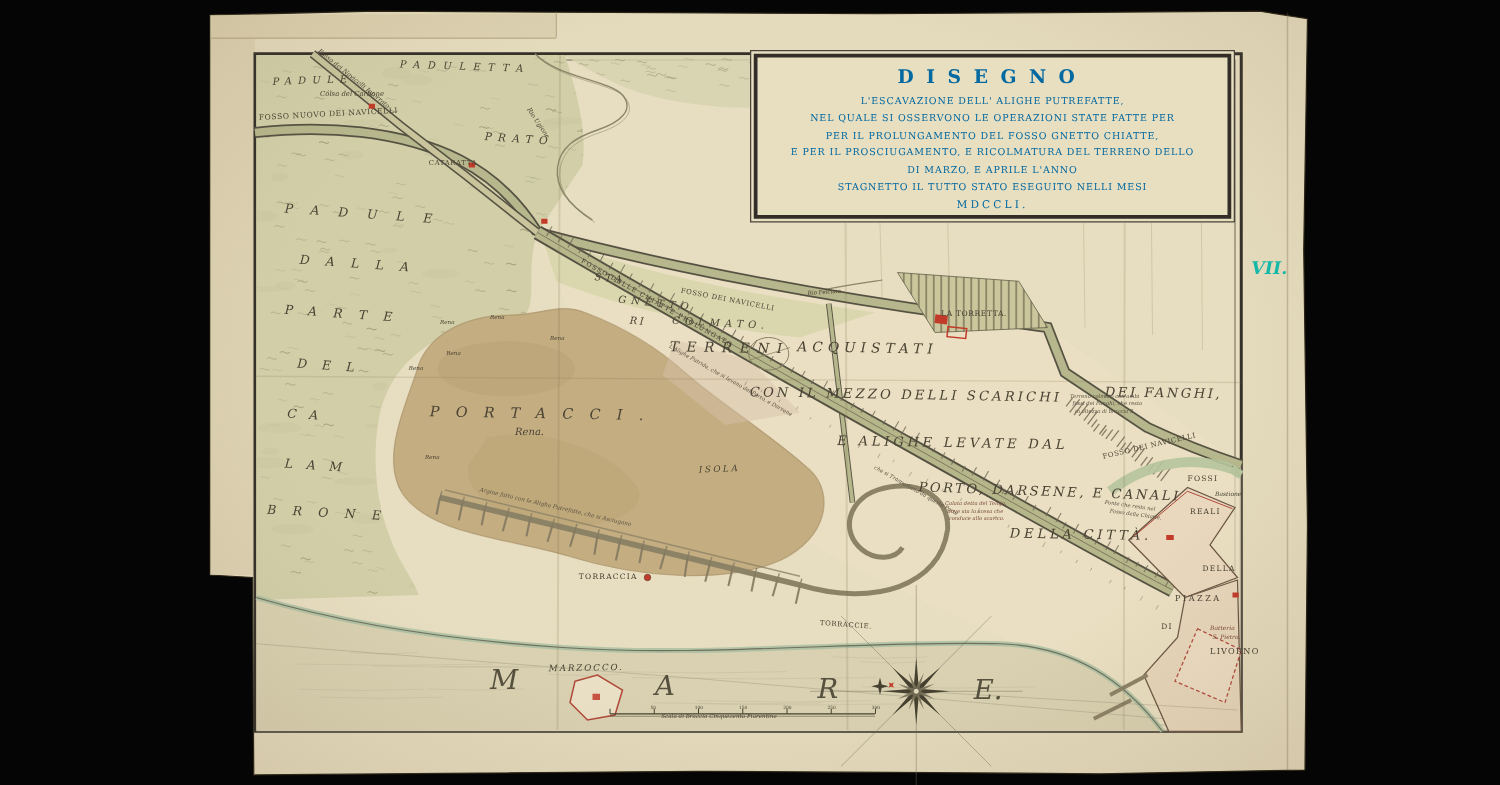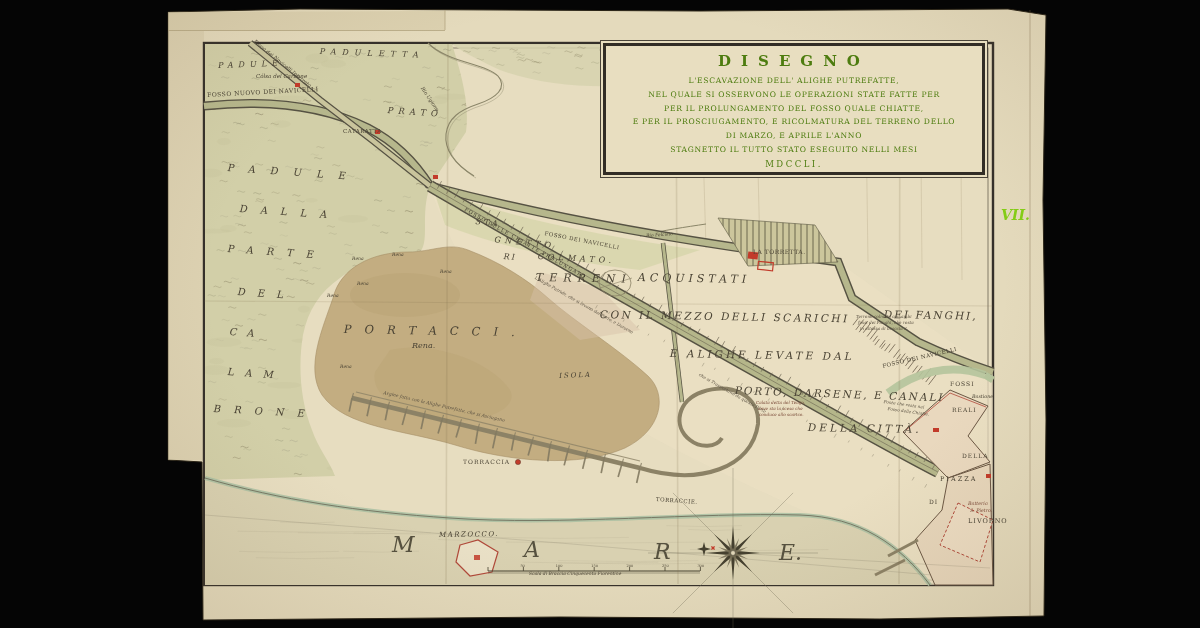--- a/index.html
+++ b/index.html
@@ -5,21 +5,21 @@
   html,body{margin:0;padding:0;background:#000;}
   .stage{position:relative;width:1200px;height:628px;background:#050505;overflow:hidden;
          font-family:"DejaVu Serif","Liberation Serif",serif;
          --ink:#4a4334; --red:#c23b2a; --paper:#e4dabc; --canal:#b5b68a; --canal-edge:#565243;}
   svg.map{position:absolute;left:0;top:0;}
   #labels{position:absolute;left:0;top:0;width:1200px;height:628px;pointer-events:none;}
   .lbl{position:absolute;white-space:nowrap;color:var(--ink);transform-origin:0 0;line-height:1;}
   .cartouche{position:absolute;left:600px;top:40px;width:388px;height:138px;
              background:#e8dec0;border:1px solid #4a443a;box-sizing:border-box;}
   .cart-inner{margin:2px;border:3px solid #322d26;height:calc(100% - 4px);box-sizing:border-box;
-              padding:4px 4px;text-align:center;color:#4d7c0f;}
+              padding:4px 4px;text-align:center;color:#0369a1;}
   .cart-title{font-size:15px;letter-spacing:10px;font-weight:600;margin:2px 0 4px 0;}
   .cart-line{font-size:7.6px;letter-spacing:.7px;line-height:1.82;}
   .cart-line.year{font-size:8.5px;letter-spacing:2.5px;}
 </style>
 </head>
 <body>
 
 <div class="stage">
 
 <svg class="map" width="1200" height="628" viewBox="0 0 1200 628">
@@ -703,21 +703,21 @@
 
   <line x1="1030" y1="10" x2="1030" y2="616" stroke="rgba(120,100,70,0.32)" stroke-width="1.2"></line>
   <path d="M168,12 L300,9 L700,11 L1008,9 L1046,15 L1043,200 L1046,420 L1044,616 L880,619 L560,617 L203,620 L202,462 L168,460 Z" fill="url(#vig)"></path>
 </svg>
 
 <div class="cartouche">
   <div class="cart-inner">
     <div class="cart-title">DISEGNO</div>
     <div class="cart-line">L'ESCAVAZIONE DELL' ALIGHE PUTREFATTE,</div>
     <div class="cart-line">NEL QUALE SI OSSERVONO LE OPERAZIONI STATE FATTE PER</div>
-    <div class="cart-line">PER IL PROLUNGAMENTO DEL FOSSO QUALE CHIATTE,</div>
+    <div class="cart-line">PER IL PROLUNGAMENTO DEL FOSSO GNETTO CHIATTE,</div>
     <div class="cart-line">E PER IL PROSCIUGAMENTO, E RICOLMATURA DEL TERRENO DELLO</div>
     <div class="cart-line">DI MARZO, E APRILE L'ANNO</div>
     <div class="cart-line">STAGNETTO IL TUTTO STATO ESEGUITO NELLI MESI</div>
     <div class="cart-line year">MDCCLI.</div>
   </div>
 </div>
 
 <div id="labels">
       <div class="lbl" style="left: 218px; top: 62px; font-size: 8px; letter-spacing: 5px; transform: rotate(-2deg); font-style: italic;">PADULE</div>
       <div class="lbl" style="left: 320px; top: 48px; font-size: 8px; letter-spacing: 6px; transform: rotate(2deg); font-style: italic;">PADULETTA</div>
@@ -780,21 +780,21 @@
       <div class="lbl" style="left: 968px; top: 502px; font-size: 4.8px; font-style: italic; color: rgb(122, 74, 56);">Batteria</div>
       <div class="lbl" style="left: 970px; top: 509px; font-size: 4.8px; font-style: italic; color: rgb(122, 74, 56);">S. Pietro.</div>
       <div class="lbl" style="left: 463px; top: 459px; font-size: 6px; letter-spacing: 1px;">TORRACCIA</div>
       <div class="lbl" style="left: 656px; top: 497px; font-size: 5.5px; letter-spacing: 0.5px; transform: rotate(4deg);">TORRACCIE.</div>
       <div class="lbl" style="left: 439px; top: 532px; font-size: 7px; letter-spacing: 1.5px; transform: rotate(-1deg); font-style: italic;">MARZOCCO.</div>
       <div class="lbl" style="left: 392px; top: 534px; font-size: 22px; font-style: italic; color: rgb(86, 81, 63);">M</div>
       <div class="lbl" style="left: 524px; top: 539px; font-size: 22px; font-style: italic; color: rgb(86, 81, 63);">A</div>
       <div class="lbl" style="left: 654px; top: 541px; font-size: 22px; font-style: italic; color: rgb(86, 81, 63);">R</div>
       <div class="lbl" style="left: 779px; top: 542px; font-size: 22px; font-style: italic; color: rgb(86, 81, 63);">E.</div>
       <div class="lbl" style="left: 529px; top: 572px; font-size: 4.5px; font-style: italic;">Scala di Braccia Cinquecento Fiorentine</div>
-      <div class="lbl" style="left: 1001px; top: 208px; font-size: 14px; font-style: italic; color: #84cc16; font-weight: 700;">VII.</div>
+      <div class="lbl" style="left: 1001px; top: 208px; font-size: 14px; font-style: italic; color: #14b8a6; font-weight: 700;">VII.</div>
       <div class="lbl" style="left: 520.4px; top: 565px; font-size: 3.5px;">50</div>
       <div class="lbl" style="left: 555.8px; top: 565px; font-size: 3.5px;">100</div>
       <div class="lbl" style="left: 591.2px; top: 565px; font-size: 3.5px;">150</div>
       <div class="lbl" style="left: 626.6px; top: 565px; font-size: 3.5px;">200</div>
       <div class="lbl" style="left: 662px; top: 565px; font-size: 3.5px;">250</div>
       <div class="lbl" style="left: 697.4px; top: 565px; font-size: 3.5px;">300</div>
     </div>
 
 </div>
 

